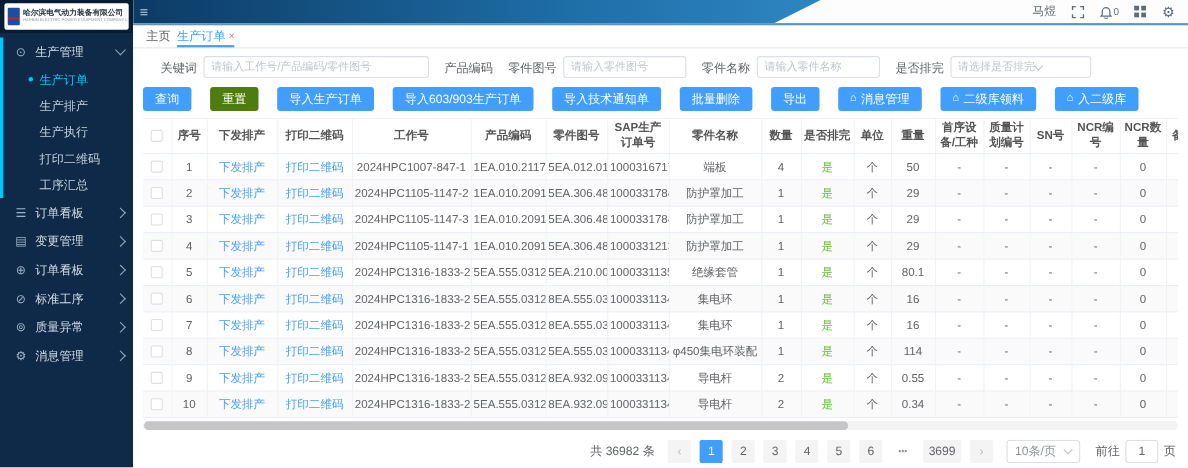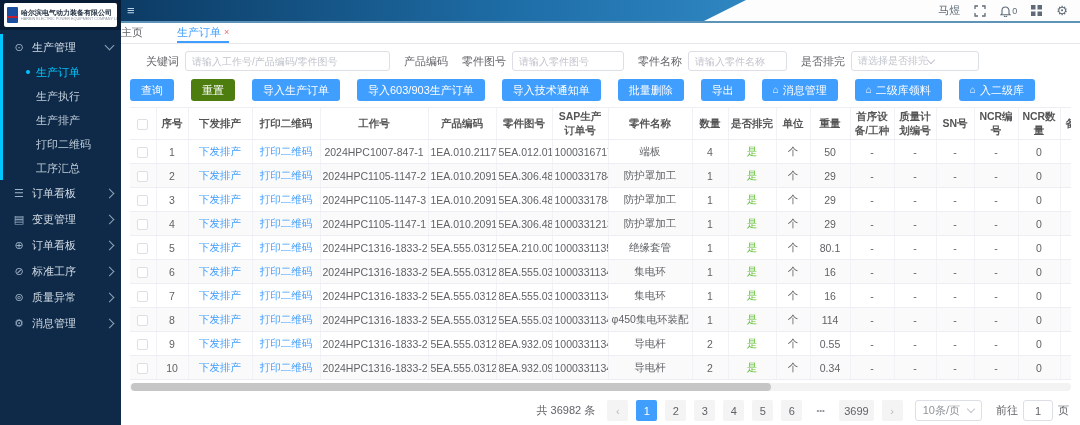--- a/index.html
+++ b/index.html
@@ -38,21 +38,21 @@
           display:flex; align-items:center; padding-left:6px; }
   .hamburger { color:#bcd3e6; font-size:13px; margin-right:10px; cursor:pointer; }
   .sys-title { color:#fff; font-size:13px; font-weight:bold; letter-spacing:1px; }
   .userbar { position:absolute; right:12px; top:0; height:21px; display:flex; align-items:center; gap:14px; color:#5f6b77; }
   .userbar .uname { font-size:11px; cursor:pointer; }
   .ubtn { display:flex; align-items:center; cursor:pointer; color:#5f6b77; }
   .ubtn svg { display:block; }
   .bell-count { font-size:9px; margin-left:1px; }
   .gear-glyph { font-size:13px; line-height:1; }
 
-  .tabbar { height:21px; background:#fff; border-bottom:1px solid #e4e7ed; display:flex; align-items:stretch; gap:34px; flex-shrink:0; }
+  .tabbar { height:21px; background:#fff; border-bottom:1px solid #e4e7ed; display:flex; align-items:stretch; padding-left:12px; gap:6px; flex-shrink:0; }
   .tab { display:flex; align-items:center; font-size:11px; color:#606266; cursor:pointer; border-bottom:2px solid transparent; }
   .tab.active { color:#409eff; border-bottom-color:#409eff; }
   .tab .close-x { color:#f56c6c; font-size:9px; margin-left:3px; }
 
   .content { flex:1; padding:4px 9px 0 9px; display:flex; flex-direction:column; min-height:0; }
 
   
   .filter-row { display:flex; align-items:center; gap:6px; height:26px; flex-shrink:0; }
   .f-label { font-size:11px; color:#606266; white-space:nowrap; margin-left:8px; }
   .f-label:first-child { margin-left:16px; }
@@ -112,24 +112,24 @@
             <span class="mi-icon">⊙</span>
             <span class="mi-label">生产管理</span>
             <span class="chev down"></span>
           </div>
           <div class="submenu">
             <div class="menu-item active">
               <span class="bullet"></span>
               <span class="mi-label">生产订单</span>
             </div>
             <div class="menu-item">
-              <span class="mi-label">生产执行</span>
+              <span class="mi-label">生产排产</span>
             </div>
             <div class="menu-item">
-              <span class="mi-label">生产排产</span>
+              <span class="mi-label">生产执行</span>
             </div>
             <div class="menu-item">
               <span class="mi-label">打印二维码</span>
             </div>
             <div class="menu-item">
               <span class="mi-label">工序汇总</span>
             </div>
           </div>
         </div>
         <div class="menu-group">
@@ -221,21 +221,21 @@
 
     <div class="content">
 
       <div class="filter-row">
         <span class="f-label">关键词</span>
         <input class="f-input" style="width: 205px;" placeholder="请输入工作号/产品编码/零件图号">
         <span class="f-label">产品编码</span>
         <span class="f-label">零件图号</span>
         <input class="f-input" style="width: 112px;" placeholder="请输入零件图号">
         <span class="f-label">零件名称</span>
-        <input class="f-input" style="width: 99px;" placeholder="请输入零件名称">
+        <input class="f-input" style="width: 112px;" placeholder="请输入零件名称">
         <span class="f-label">是否排完</span>
         <div class="f-select">
           <span>请选择是否排完</span>
           <span class="sel-chev"></span>
         </div>
       </div>
 
       <div class="button-row">
           <button class="btn">
             <span>查询</span>

